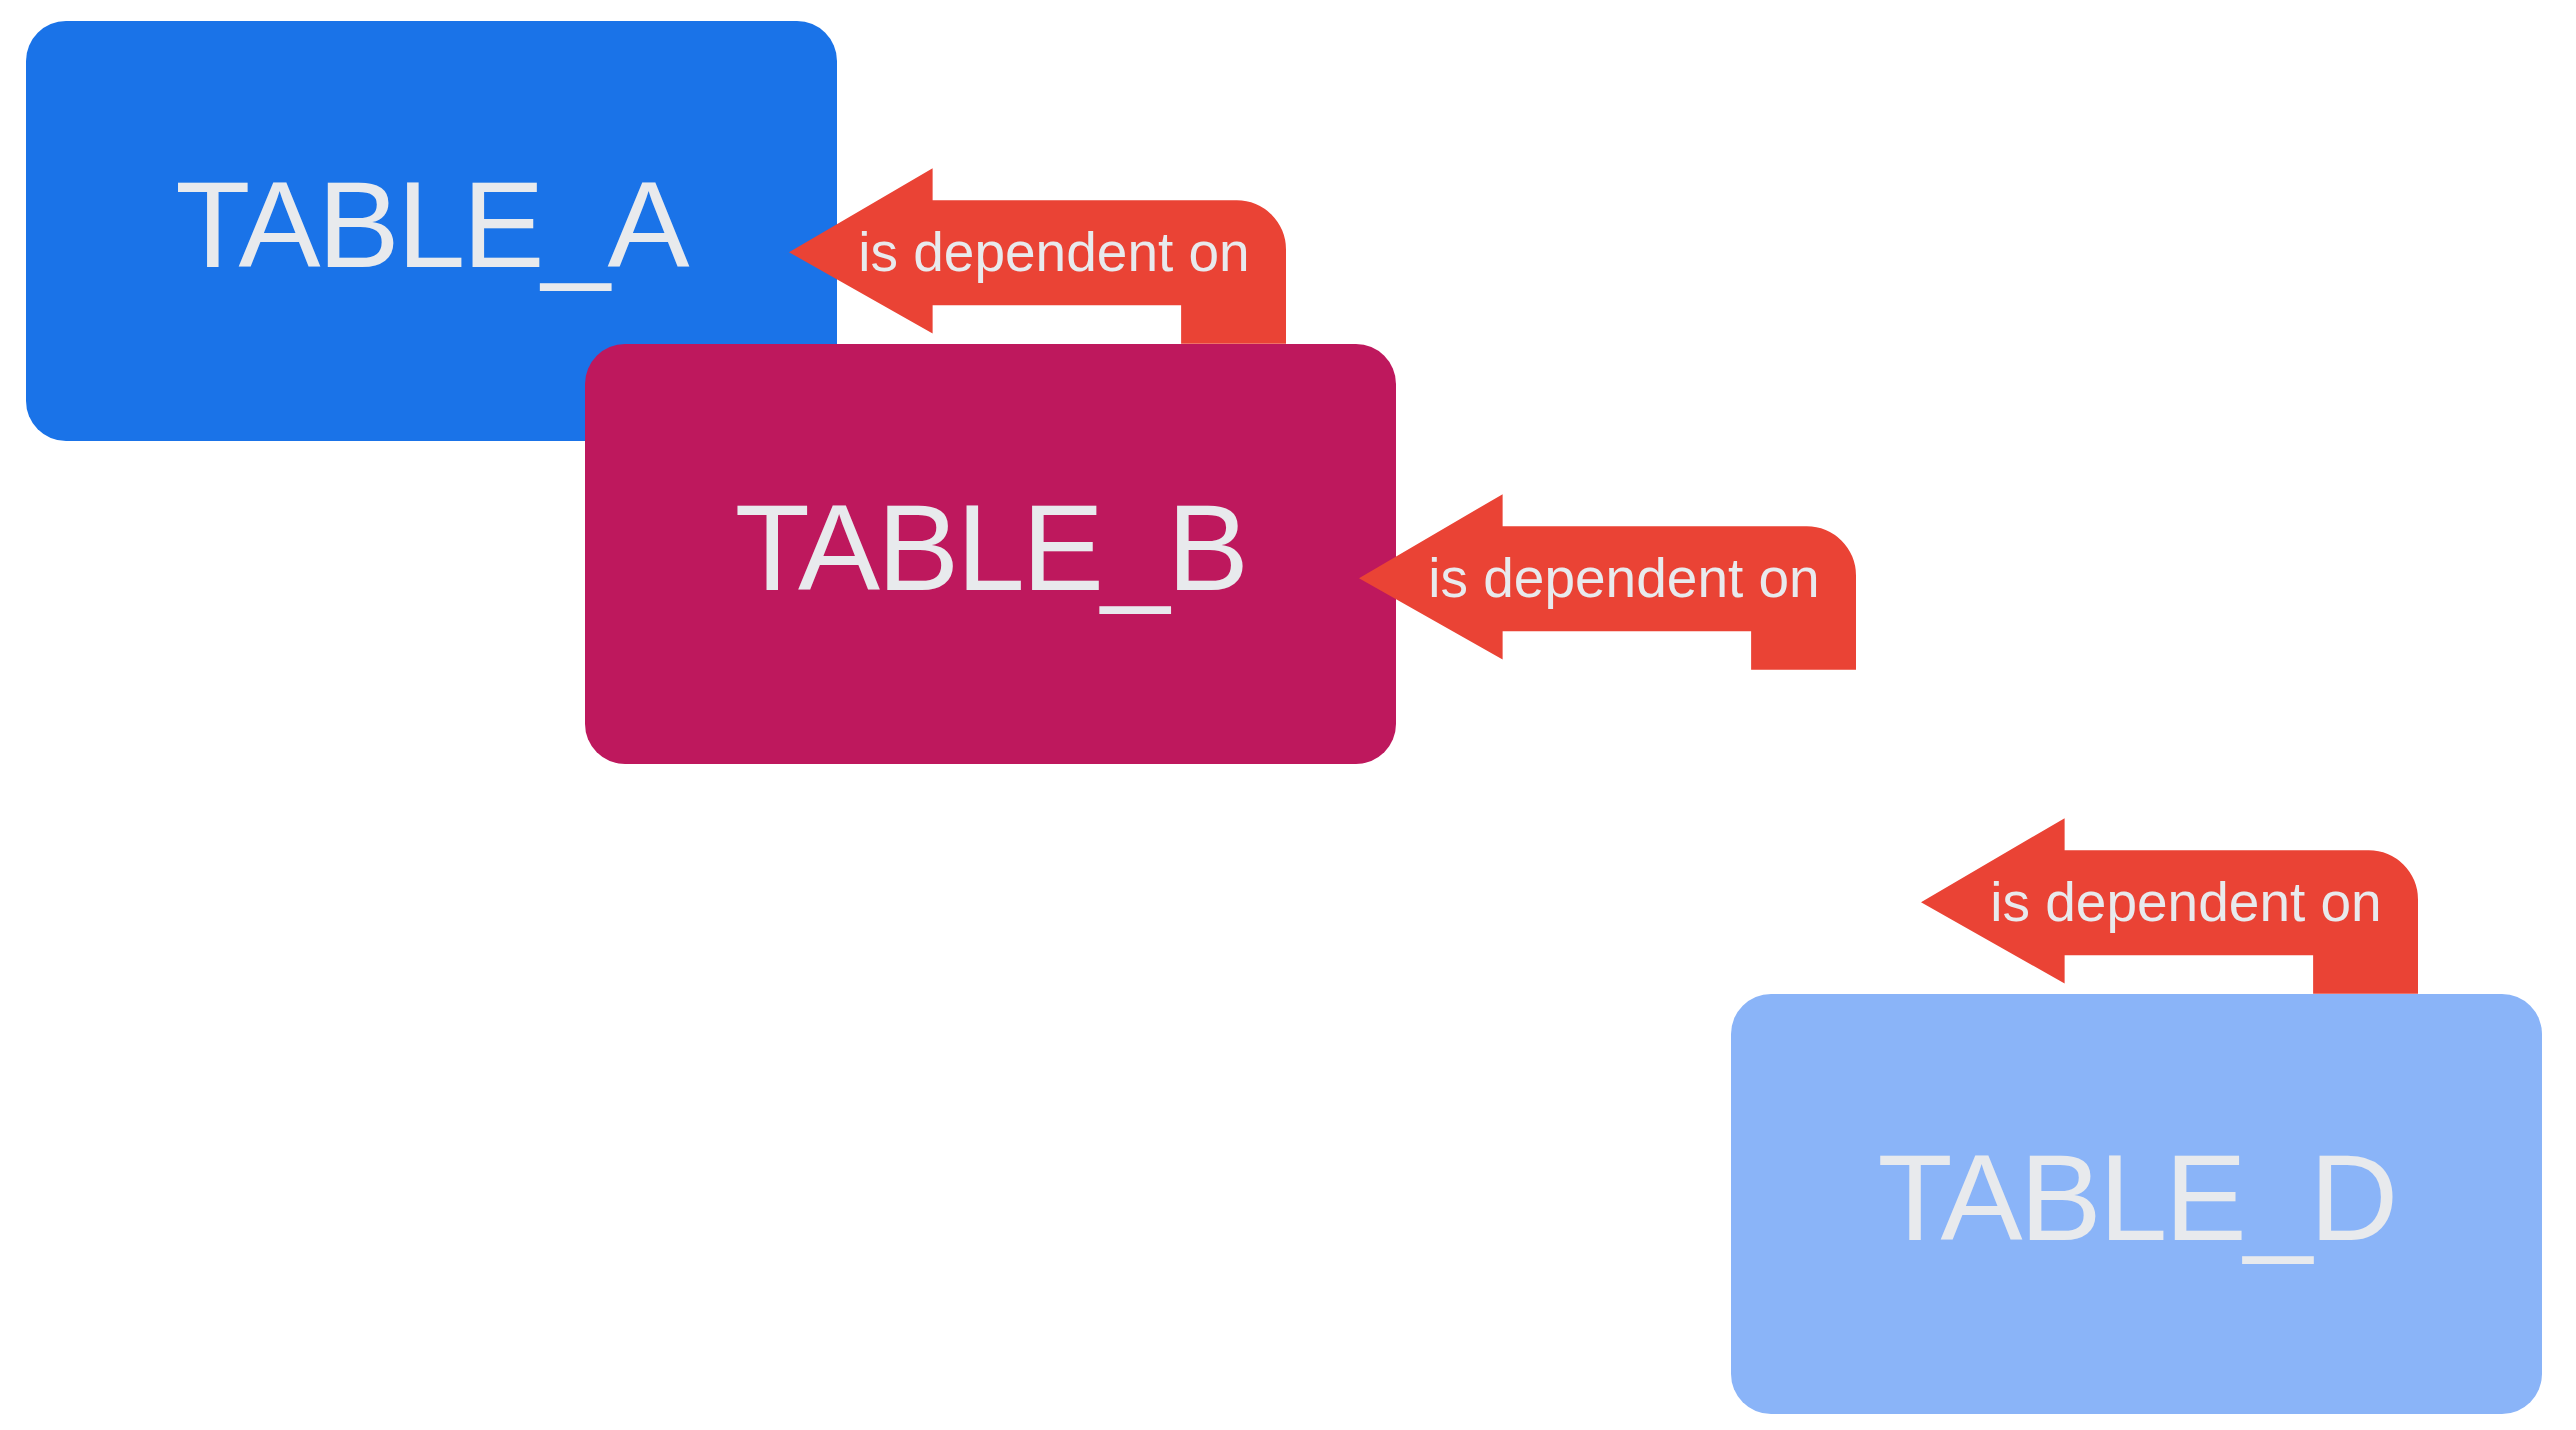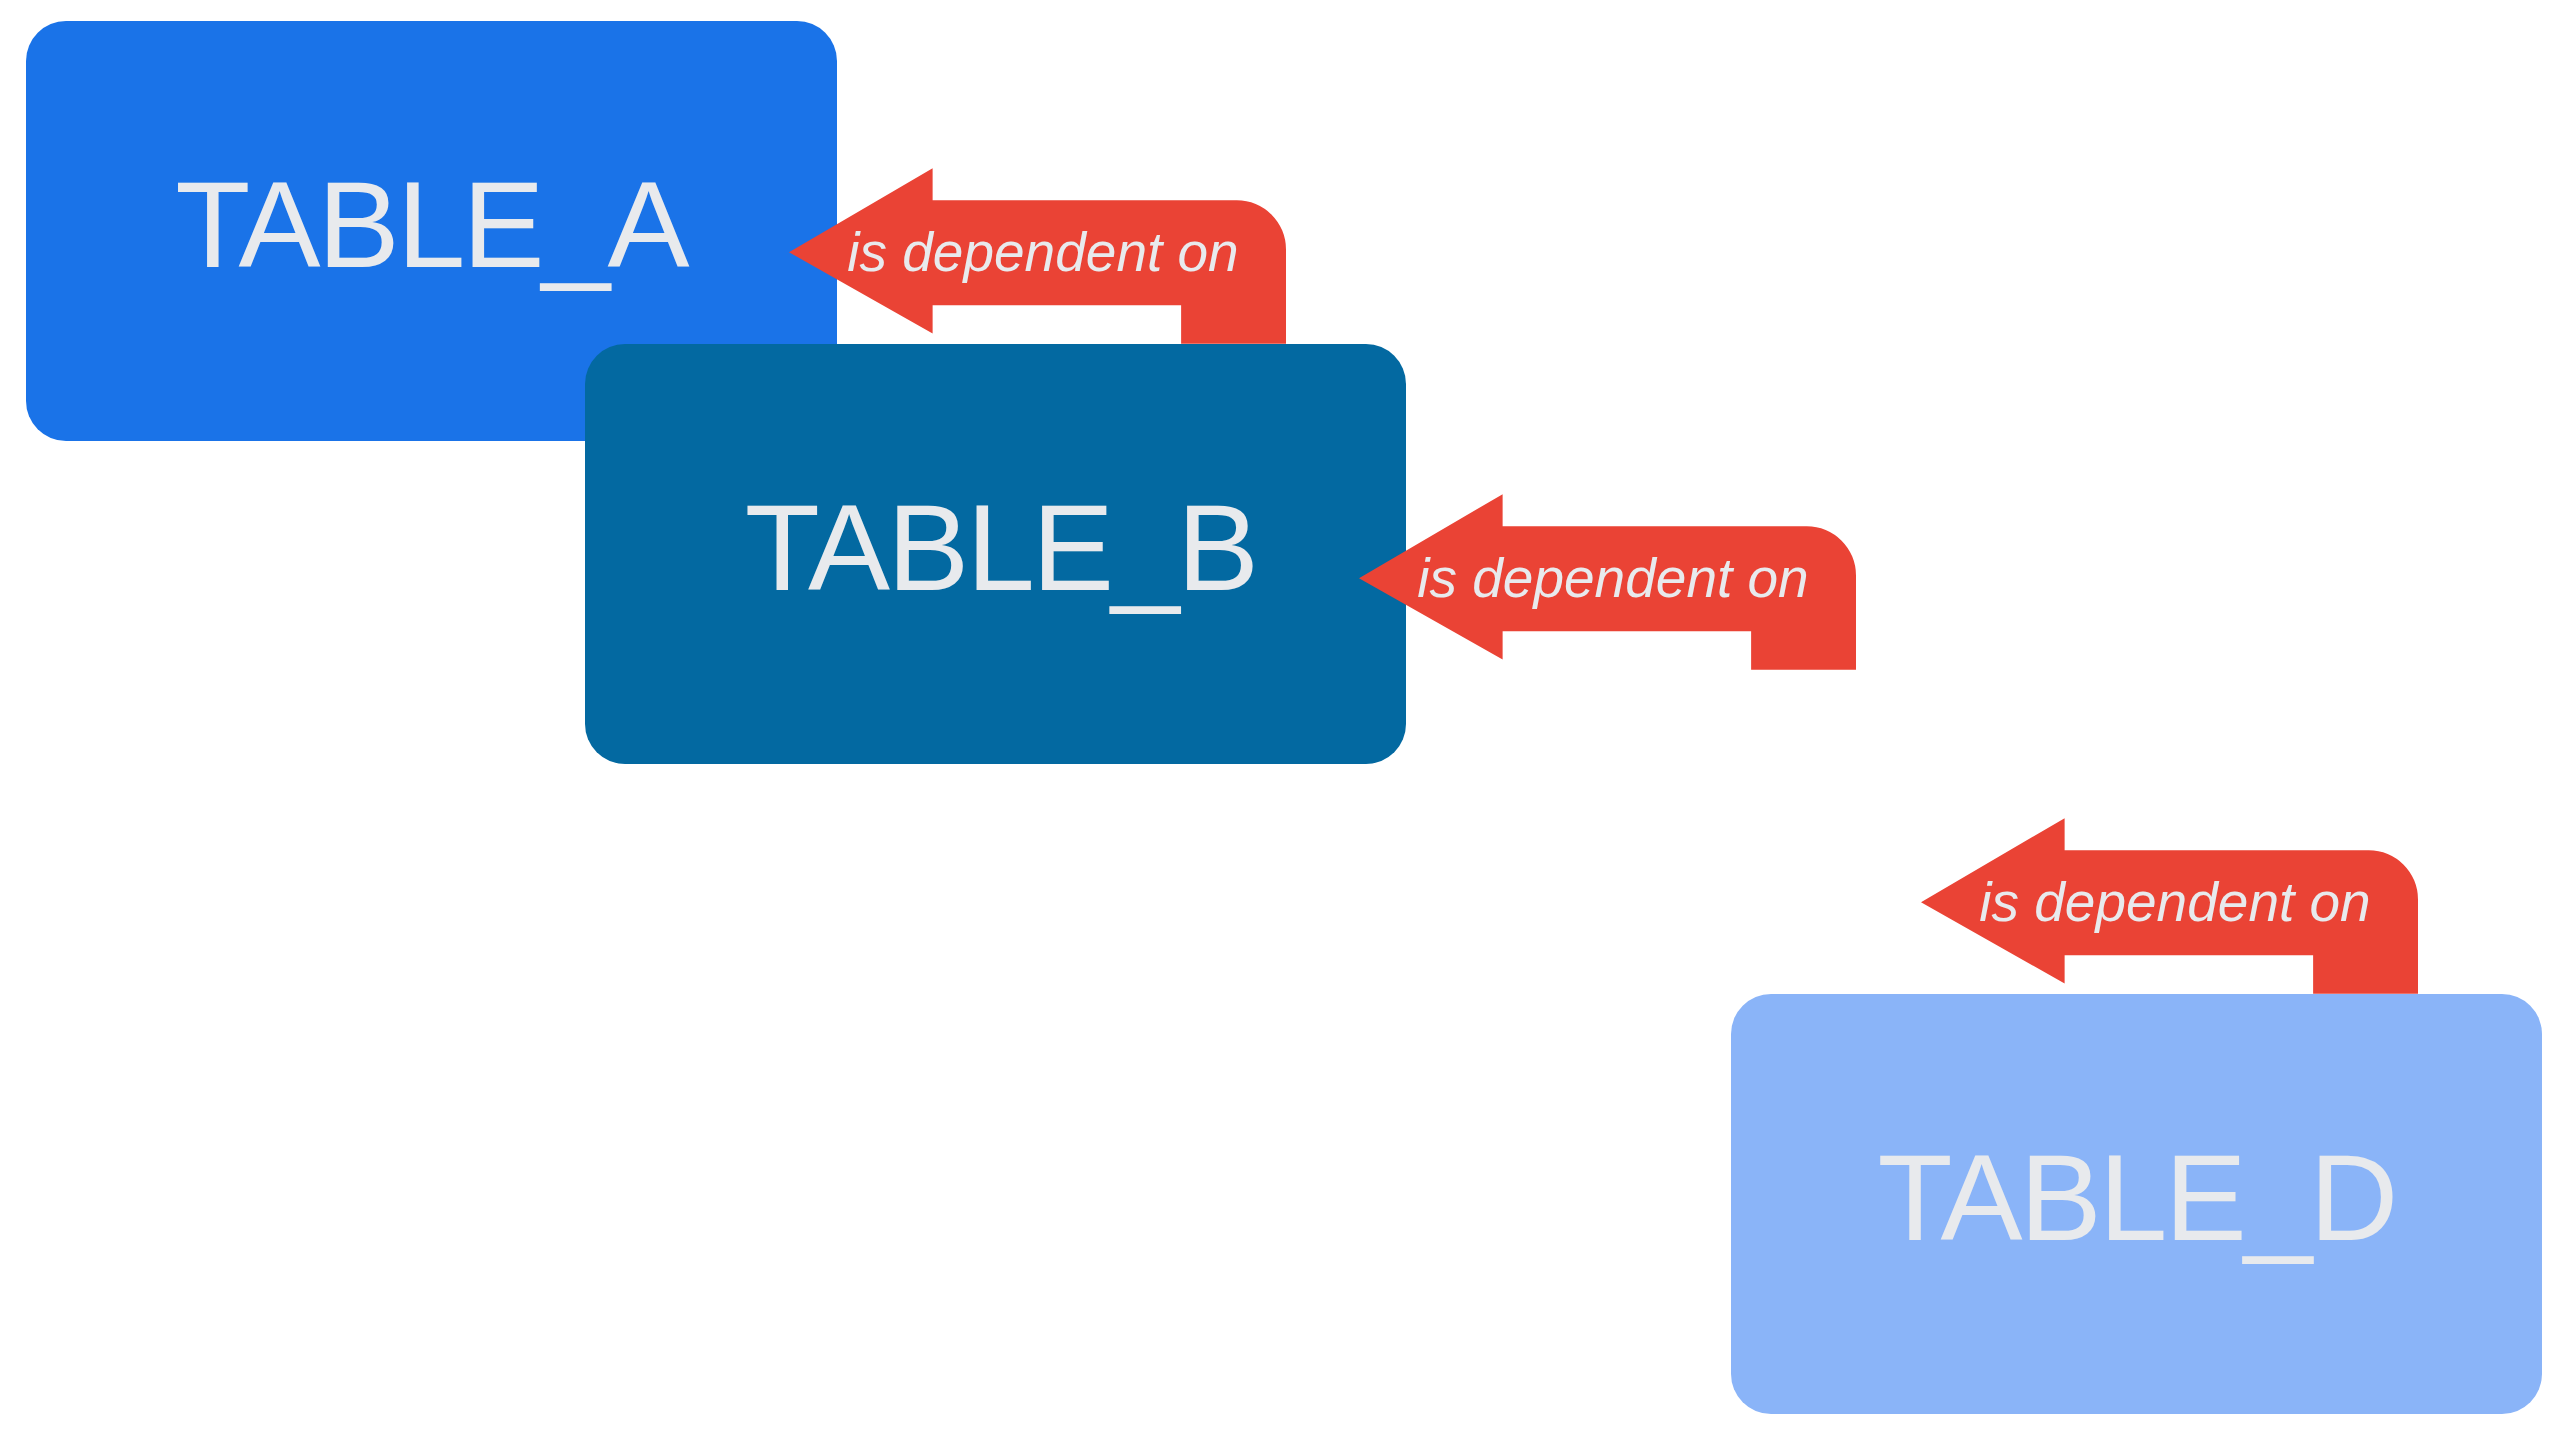--- a/index.html
+++ b/index.html
@@ -43,48 +43,47 @@
     z-index: 5;
   }
   .dependency-arrow svg {
     position: absolute;
     left: 0;
     top: 0;
     display: block;
   }
   .arrow-label {
     position: absolute;
-    left: 46px;
+    left: 57px;
     top: 32px;
     width: 416px;
     height: 105px;
     display: flex;
     align-items: center;
     justify-content: center;
     font-size: 55px;
     letter-spacing: 0px;
     white-space: nowrap;
     line-height: 1;
-    font-style: italic;
   }
   
   #dependency-arrow-1 { left: 789px;  top: 168px; } 
   #dependency-arrow-2 { left: 1359px; top: 494px; } 
   #dependency-arrow-3 { left: 1921px; top: 818px; } 
 </style>
 </head>
 <body>
 
 <div class="canvas" style="background-color: rgb(255, 255, 255); color: rgb(232, 234, 237);">
 
   <div class="table-card" id="table-card-a" style="background-color: rgb(26, 115, 232);">
     <span class="table-label">TABLE_A</span>
   </div>
 
-  <div class="table-card" id="table-card-b" style="background-color: #0369a1; padding-left: 10px;">
+  <div class="table-card" id="table-card-b" style="background-color: #be185d;">
     <span class="table-label">TABLE_B</span>
   </div>
 
 
   <div class="table-card" id="table-card-d" style="background-color: rgb(138, 180, 248); align-items: center;">
     <span class="table-label">TABLE_D</span>
   </div>
 
   <div class="dependency-arrow" id="dependency-arrow-1">
     <svg width="497" height="176" viewBox="0 0 526 186">

